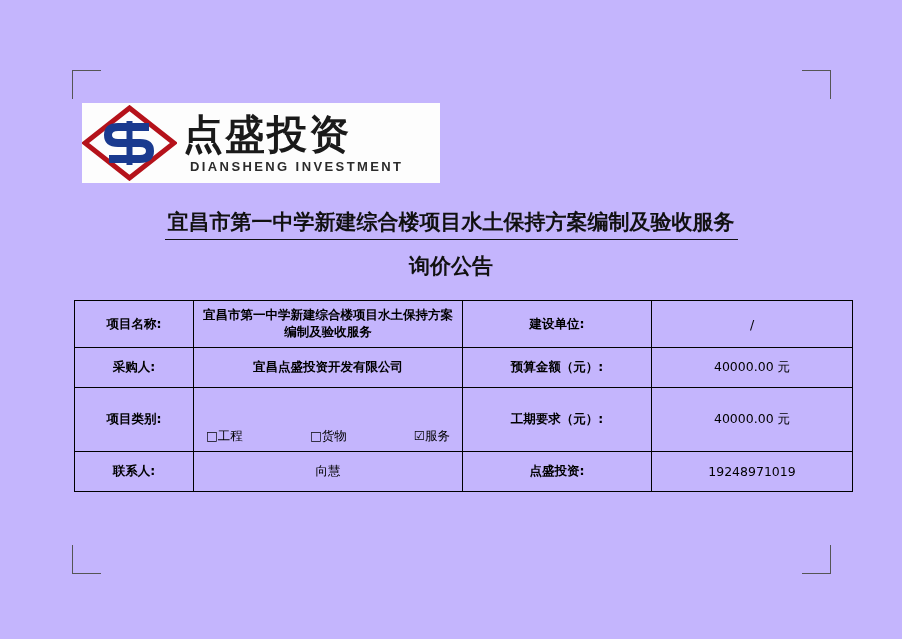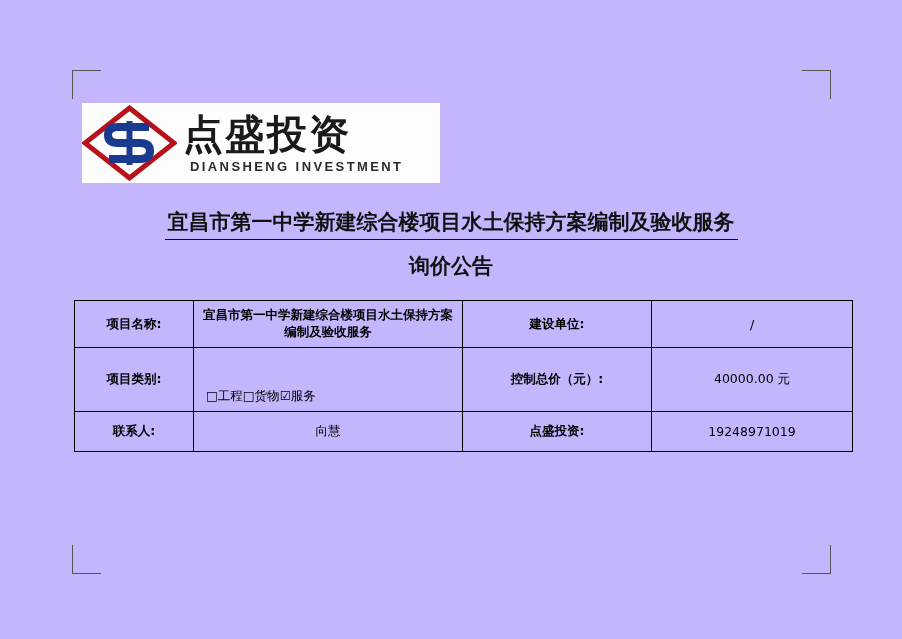--- a/index.html
+++ b/index.html
@@ -140,21 +140,21 @@
   td.val2 {
     width: 192px;
   }
   .r1 { height: 46px; }
   .r2 { height: 40px; }
   .r3 { height: 58px; padding-left: 44px; }
   .r4 { height: 40px; }
   .r5 { height: 40px; }
   .cat-line {
     display: flex;
-    justify-content: flex-start;
+    justify-content: space-between;
     align-items: center;
     padding: 0 8px;
     margin-top: 34px;
   }
   .cat-item { white-space: nowrap; }
   .bold-val { font-weight: bold; }
 </style>
 </head>
 <body>
 
@@ -189,30 +189,36 @@
   <div class="doc-title2">询价公告</div>
 
   <table class="info">
     <tbody>
       <tr class="r1">
         <td class="lbl">项目名称:</td>
         <td class="val bold-val">宜昌市第一中学新建综合楼项目水土保持方案编制及验收服务</td>
         <td class="lbl2">建设单位:</td>
         <td class="val2">/</td>
       </tr>
+      <tr class="r2">
+        <td class="lbl">采购人:</td>
+        <td class="val bold-val">宜昌点盛投资开发有限公司</td>
+        <td class="lbl2">预算金额（元）:</td>
+        <td class="val2">40000.00 元</td>
+      </tr>
       <tr class="r3">
         <td class="lbl">项目类别:</td>
         <td class="val">
           <div class="cat-line">
             <span class="cat-item">□工程</span>
             <span class="cat-item">□货物</span>
             <span class="cat-item">☑服务</span>
           </div>
         </td>
-        <td class="lbl2">控制总价（元）:</td>
+        <td class="lbl2">工期要求（元）:</td>
         <td class="val2">40000.00 元</td>
       </tr>
       <tr class="r4">
         <td class="lbl">联系人:</td>
         <td class="val">向慧</td>
         <td class="lbl2">点盛投资:</td>
         <td class="val2">19248971019</td>
       </tr>
     </tbody>
   </table>

